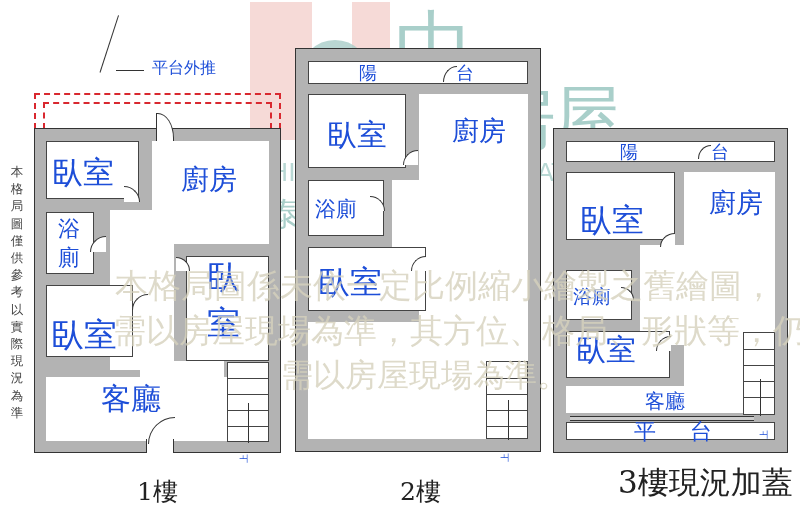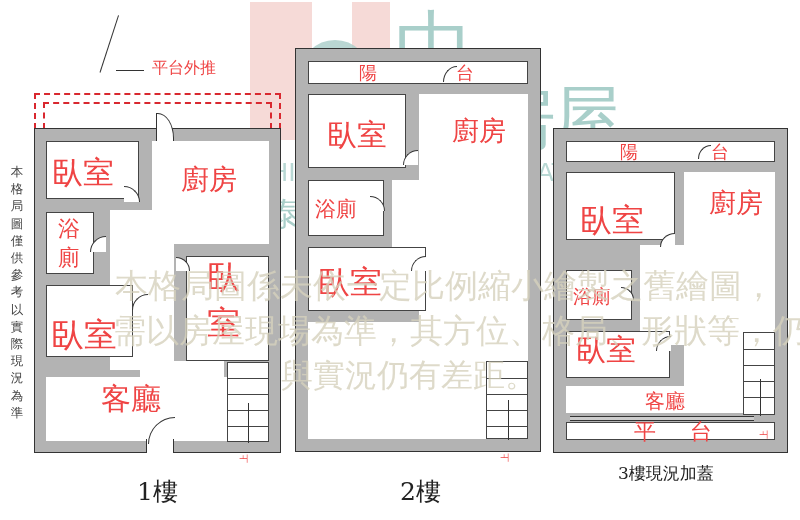--- a/index.html
+++ b/index.html
@@ -1,20 +1,20 @@
 <!DOCTYPE html>
 <html><head>
 <meta charset="utf-8">
 <style>
   html,body{margin:0;padding:0;background:#fff;}
   body{width:800px;height:520px;position:relative;overflow:hidden;font-family:"DejaVu Serif","Liberation Serif",serif;}
   .abs{position:absolute;}
   .room{position:absolute;background:#fff;border:1px solid #444;box-sizing:border-box;}
   .outer{position:absolute;background:#b3b3b3;border:1px solid #333;box-sizing:border-box;}
-  .lbl{position:absolute;color:#ef4444;white-space:nowrap;font-family:"DejaVu Serif","Liberation Serif",serif;line-height:1;}
+  .lbl{position:absolute;color:#1d4ed8;white-space:nowrap;font-family:"DejaVu Serif","Liberation Serif",serif;line-height:1;}
   .door{position:absolute;border:1px solid #333;border-bottom:none;border-left:none;border-radius:0 100% 0 0;background:#fff;box-sizing:border-box;}
   .stairs{position:absolute;background:#fff;border:1px solid #444;box-sizing:border-box;}
   .stairs .step{position:absolute;left:0;right:0;height:0;border-top:1px solid #444;}
   .stairs .arrow{position:absolute;width:0;border-left:1px solid #333;}
   .wm{position:absolute;white-space:nowrap;pointer-events:none;}
   .side-note{position:absolute;left:10px;top:163px;width:14px;font-size:12.5px;line-height:17.2px;color:#444;font-family:"DejaVu Sans","Liberation Sans",sans-serif;text-align:center;}
   .floor-cap{position:absolute;font-size:25px;color:#222;font-family:"DejaVu Serif","Liberation Serif",serif;}
 </style>
 </head>
 <body>
@@ -141,18 +141,18 @@
   <div class="lbl" style="left:620px;top:143px;font-size:18px;">陽</div>
   <div class="lbl" style="left:711px;top:143px;font-size:18px;">台</div>
   <div class="lbl" style="left:580px;top:204px;font-size:32px;">臥室</div>
   <div class="lbl" style="left:709px;top:189px;font-size:27px;">廚房</div>
   <div class="lbl" style="left:573px;top:287px;font-size:19px;">浴廁</div>
   <div class="lbl" style="left:576px;top:335px;font-size:30px;">臥室</div>
   <div class="lbl" style="left:645px;top:391px;font-size:20px;">客廳</div>
   <div class="lbl" style="left:634px;top:421px;font-size:22px;">平</div>
   <div class="lbl" style="left:690px;top:421px;font-size:22px;">台</div>
 
-  <div class="floor-cap" style="left:618px;top:462px;font-size:17px;">3樓現況加蓋</div>
+  <div class="floor-cap" style="left:618px;top:462px;font-size:31px;">3樓現況加蓋</div>
 </div>
 
 <div class="wm" style="left:115px;top:264px;font-size:33px;color:#d6d2bd;opacity:.8;font-family:'DejaVu Sans',sans-serif;">本格局圖係未依一定比例縮小繪製之舊繪圖，</div>
 <div class="wm" style="left:113px;top:309px;font-size:33px;color:#d6d2bd;opacity:.8;font-family:'DejaVu Sans',sans-serif;">需以房屋現場為準，其方位、格局、形狀等，仍</div>
-<div class="wm" style="left:281px;top:354px;font-size:32px;color:#d6d2bd;opacity:.8;font-family:'DejaVu Sans',sans-serif;">與實況仍有差距。</div>
+<div class="wm" style="left:281px;top:354px;font-size:32px;color:#d6d2bd;opacity:.8;font-family:'DejaVu Sans',sans-serif;">需以房屋現場為準。</div>
 
 </body></html>

